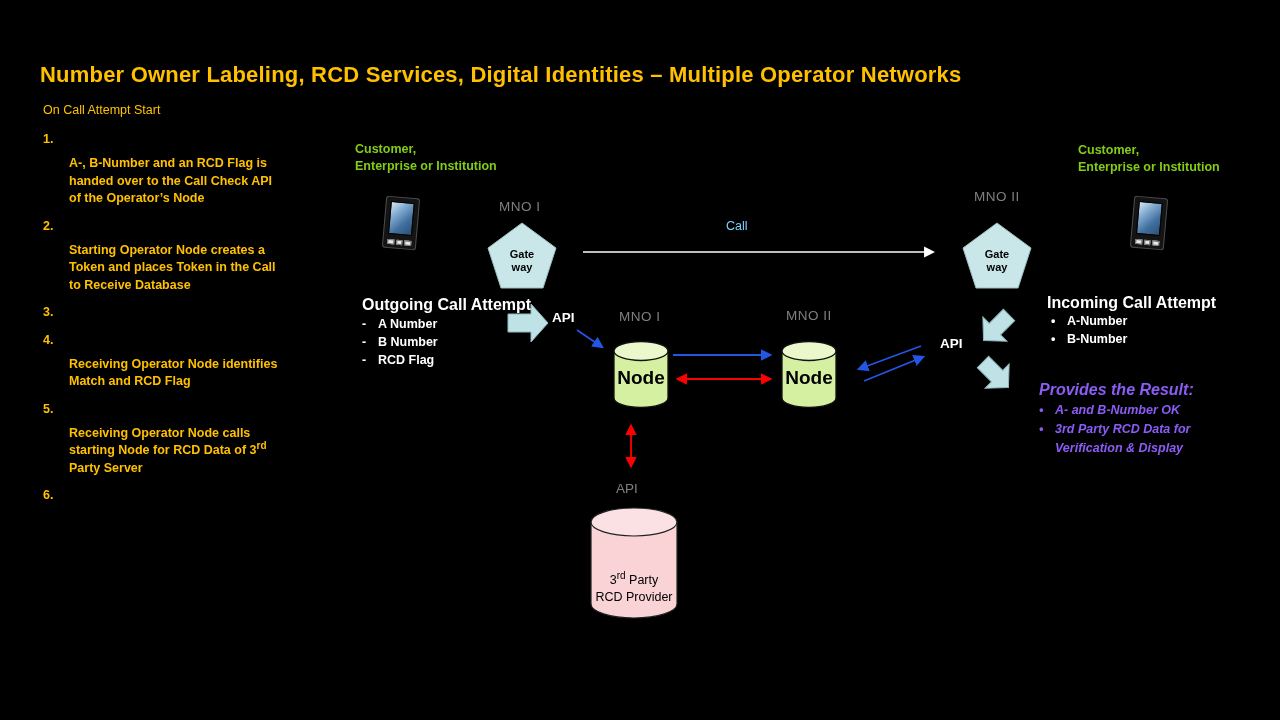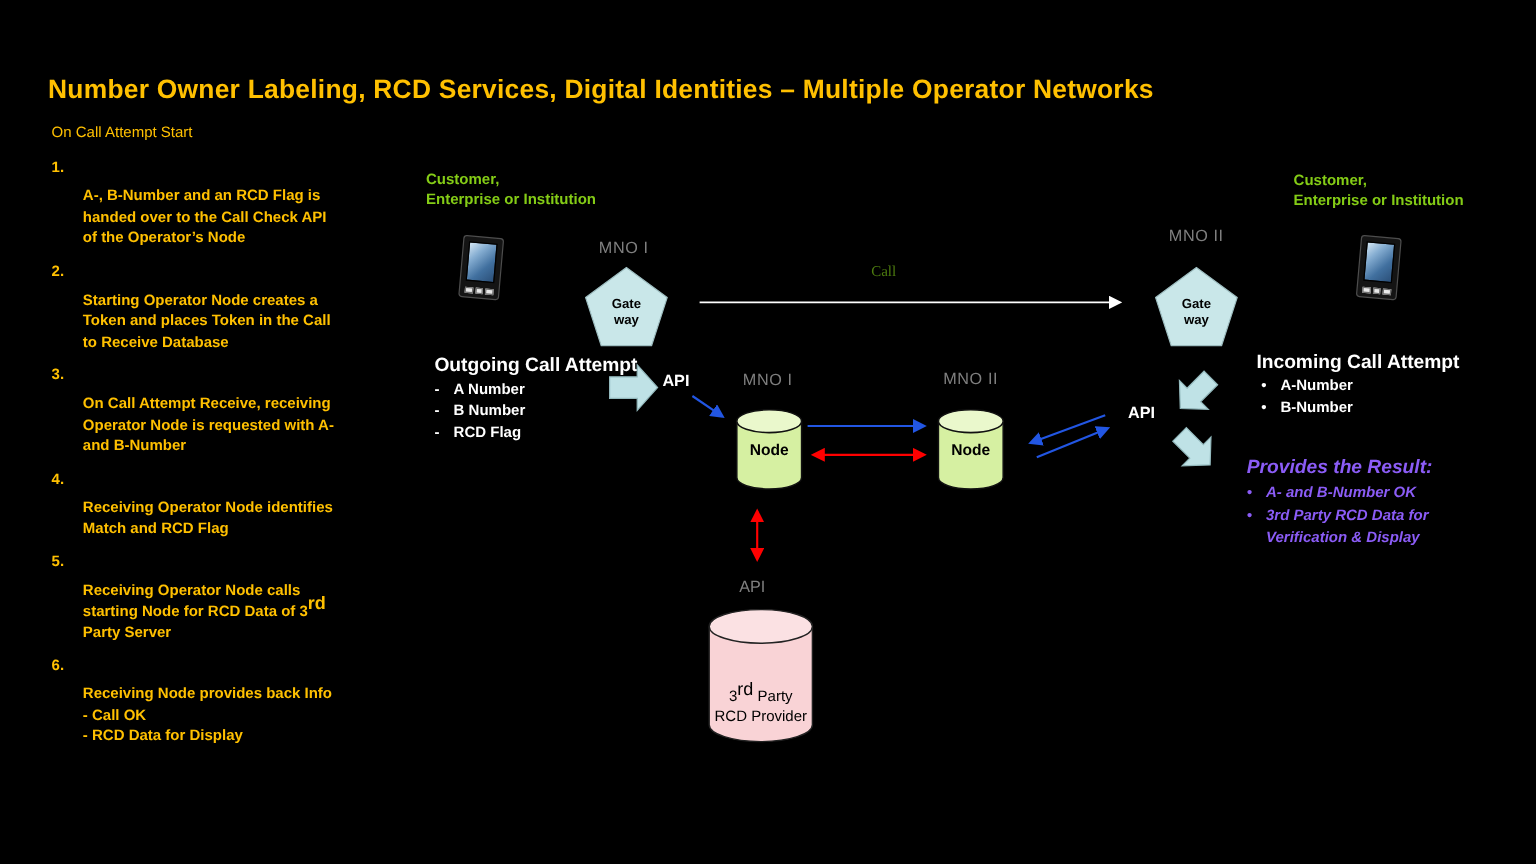--- a/index.html
+++ b/index.html
@@ -8,44 +8,44 @@
   #slide { position:relative; width:1280px; height:720px; background:#000; overflow:hidden; }
 
   .title { position:absolute; left:40px; top:36px; font-size:22px; font-weight:bold; color:#FFC000; letter-spacing:.2px;margin-top:26px; }
 
   
   .left-panel { position:absolute; left:43px; top:103px; width:260px; color:#FFC000; }
   .lp-heading { font-size:12.5px; font-weight:normal; margin-bottom:14px; }
   .step { display:flex; margin-bottom:10px; font-size:12.5px; font-weight:bold; line-height:1.4; }
   .step .num { width:26px; flex:0 0 26px; }
   .step .txt { width:218px;margin-top:24px; }
-  sup { font-size:15px; vertical-align:super; line-height:0; }
+  sup { font-size:10px; vertical-align:super; line-height:0; }
 
   
   .wlabel { position:absolute; color:#84cc16; font-size:12.5px; font-weight:bold; line-height:17px; }
   .glabel { position:absolute; color:#7F7F7F; font-size:13.5px; letter-spacing:.5px; }
-  .call-label { position:absolute; color:#4d7c0f; font-size:12.5px;font-family:Liberation Serif, serif; }
+  .call-label { position:absolute; color:#7dd3fc; font-size:12.5px; }
   .api-white { position:absolute; color:#fff; font-size:13.5px; font-weight:bold; }
   .api-gray { position:absolute; color:#7F7F7F; font-size:13.5px; }
 
   
   .phone { position:absolute; width:34px; height:52px; background:#141414; border:1px solid #4d4d4d; border-radius:3px; transform:rotate(5deg); }
   .phone .screen { position:absolute; left:4px; top:4px; right:4px; height:33px; border:1px solid #000;
     background:linear-gradient(135deg,#d5e7f4 0%,#86aed2 30%,#41709f 65%,#2b4f78 100%); }
   .phone .btns { position:absolute; bottom:3px; left:4px; right:4px; display:flex; gap:2px; }
   .phone .btns i { flex:1; height:5px; background:#e9e9e9; border:1px solid #6e6e6e; }
 
   
   .gateway { position:absolute; width:72px; height:68px; }
   .gw-text { position:absolute; top:26px; left:0; width:100%; text-align:center; color:#000; font-size:11px; font-weight:bold; line-height:13px; }
 
   
   .cyl { position:absolute; }
   .cyl .cyl-text { position:absolute; left:0; width:100%; text-align:center; color:#000; }
-  .node-text { top:27px; font-size:13px; font-weight:bold; }
+  .node-text { top:27px; font-size:19px; font-weight:bold; }
   .prov-text { top:66px; font-size:12.5px; line-height:17px; }
 
   
   .tblock { position:absolute; }
   .tb-title { font-size:16px; font-weight:bold; }
   .tb-row { display:flex; font-size:12.5px; font-weight:bold; line-height:18px; }
   .tb-row .mark { width:16px; flex:0 0 16px; }
   .outgoing { color:#fff; }
   .outgoing .tb-title { margin-bottom:1px; }
   .incoming { color:#fff; }
@@ -68,37 +68,31 @@
     <div class="step">
       <span class="num">1.</span>
       <span class="txt">A-, B-Number and an RCD Flag is handed over to the Call Check API of the Operator’s Node</span>
     </div>
     <div class="step">
       <span class="num">2.</span>
       <span class="txt">Starting Operator Node creates a Token and places Token in the Call to Receive Database</span>
     </div>
     <div class="step">
       <span class="num">3.</span>
-      <span class="txt">On Call Attempt Receive, receiving Operator Node is requested with A- and B-Number</span>
     </div>
     <div class="step">
       <span class="num">4.</span>
       <span class="txt">Receiving Operator Node identifies Match and RCD Flag</span>
     </div>
     <div class="step">
       <span class="num">5.</span>
       <span class="txt"><span>Receiving Operator Node calls starting Node for RCD Data of 3</span><sup>rd</sup><span> Party Server</span></span>
     </div>
     <div class="step">
       <span class="num">6.</span>
-      <span class="txt">
-        <div>Receiving Node provides back Info</div>
-        <div>- Call OK</div>
-        <div>- RCD Data for Display</div>
-      </span>
     </div>
   </div>
 
   <div class="wlabel" style="left:355px; top:141px;">
     <div>Customer,</div>
     <div>Enterprise or Institution</div>
   </div>
   <div class="wlabel" style="left:1078px; top:142px;">
     <div>Customer,</div>
     <div>Enterprise or Institution</div>

